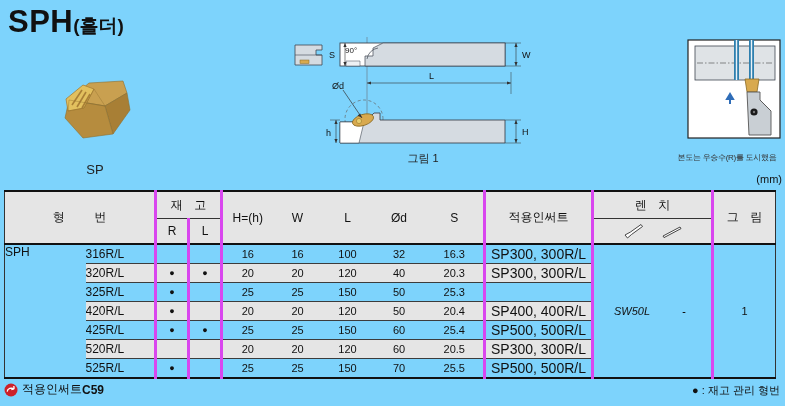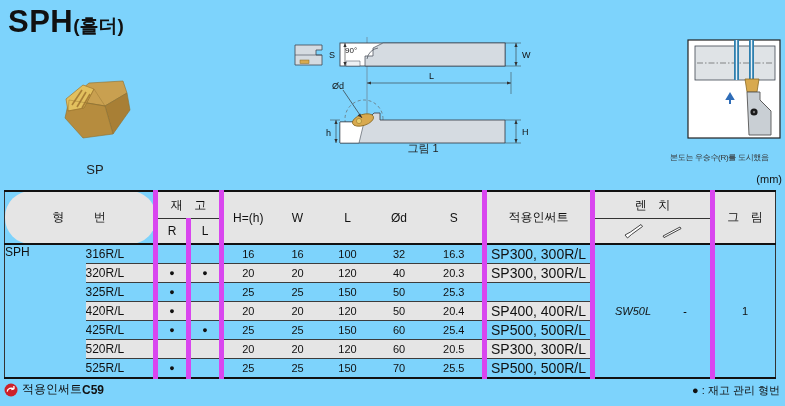--- a/index.html
+++ b/index.html
@@ -6,36 +6,36 @@
   .page{position:relative;width:785px;height:406px;background:#7dd3fc;overflow:hidden;
         font-family:"Liberation Sans",sans-serif;color:#111;}
   
   .title{position:absolute;left:8px;top:4px;white-space:nowrap;}
   .title .main{font-size:31px;font-weight:800;letter-spacing:0.5px;}
   .title .suffix{font-size:19px;font-weight:700;}
   
   .photo{position:absolute;left:53px;top:72px;}
   .photo-label{position:absolute;left:55px;top:162px;width:80px;text-align:center;font-size:13px;color:#222;}
   .diagram{position:absolute;left:283px;top:34px;}
-  .fig-caption{position:absolute;left:383px;top:141px;width:80px;text-align:center;font-size:11px;color:#222;}
+  .fig-caption{position:absolute;left:383px;top:151px;width:80px;text-align:center;font-size:11px;color:#222;}
   .appfig{position:absolute;left:683px;top:38px;}
-  .appfig-caption{position:absolute;left:670px;top:152px;width:114px;
+  .appfig-caption{position:absolute;left:670px;top:152px;width:114px;text-align:center;
         font-size:8px;letter-spacing:-0.3px;color:#333;white-space:nowrap;}
   .unit{position:absolute;right:3px;top:173px;font-size:11px;color:#111;}
   
   table.spec{position:absolute;left:4px;top:190px;width:771px;border-collapse:collapse;table-layout:fixed;
         border-top:2px solid #111;border-bottom:2px solid #111;border-left:1px solid #333;border-right:1px solid #333;}
   table.spec th,table.spec td{padding:0;margin:0;font-weight:normal;overflow:hidden;white-space:nowrap;}
   thead th{background:#e5e5e5;font-size:12px;font-weight:700;text-align:center;}
   thead tr.h1 th{height:26px;}
   thead tr.h2 th{height:24px;}
   th.hb{border-bottom:2px solid #111;}
   th.split{border-bottom:1px solid #333;}
-  .br{border-right:5px solid #d946ef;}
-  .ws-wide{word-spacing:26px;border-radius:26px;}
+  .br{border-right:3px solid #d946ef;}
+  .ws-wide{word-spacing:26px;}
   .ws-mid{word-spacing:8px;}
   tbody td{height:18px;font-size:11px;text-align:center;vertical-align:middle;}
   tbody tr+tr td{border-top:1px solid #3c3c3c;}
   td.series{vertical-align:top;text-align:left;padding:2px 0 0 6px;font-size:12px;font-weight:700;}
   td.model{text-align:left;padding-left:3px;font-size:12px;font-weight:700;}
   td.dot{font-size:9px;}
   td.ins{font-size:14px;}
   td.sh{background:#e5e5e5;}
   td.wrench{position:relative;font-style:italic;}
   td.wrench .sw{position:absolute;left:20px;top:50%;transform:translateY(-50%);font-size:11px;}

